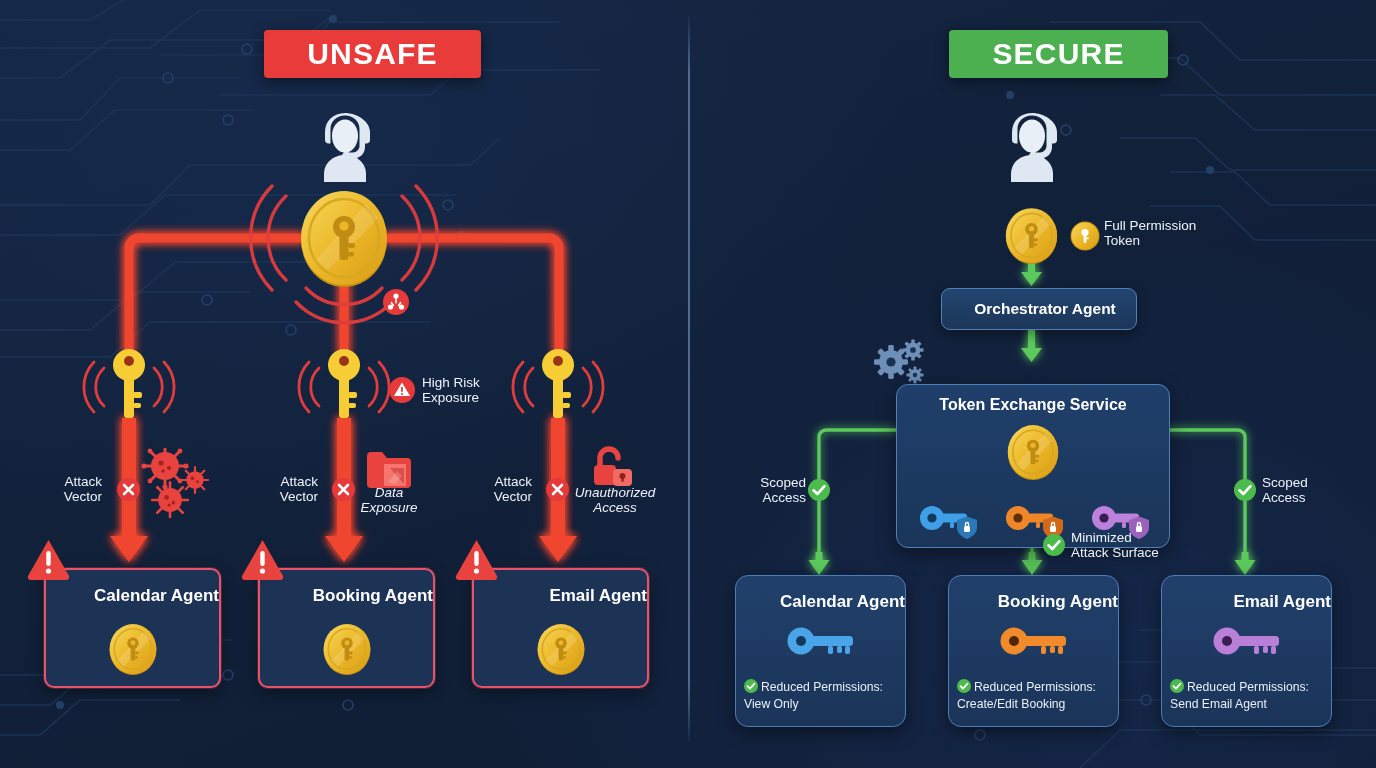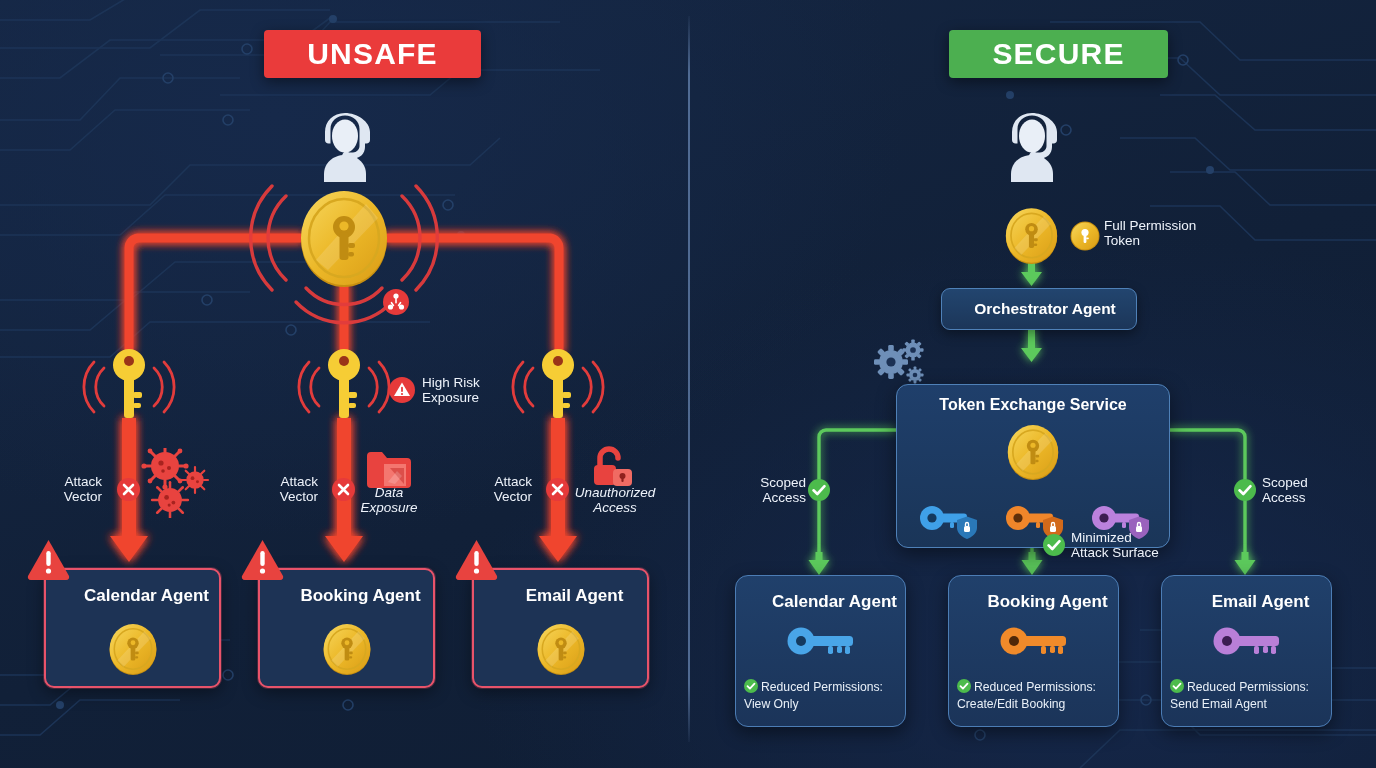--- a/index.html
+++ b/index.html
@@ -38,21 +38,21 @@
   .lbl.r{text-align:right;}
   .lbl.c{text-align:center;font-style:italic;}
 
   
   .card{position:absolute;border-radius:10px;}
   .card.unsafe{background:#1d3355;border:2px solid #e8536a;
     box-shadow:0 0 0 1px rgba(232,83,106,.25), 0 5px 16px rgba(0,0,0,.4);}
   .card.secure{background:linear-gradient(180deg,#20406b 0%,#1b3459 100%);
     border:1.5px solid #4c7db5;border-radius:13px;
     box-shadow:0 6px 18px rgba(0,0,0,.45);}
-  .card .title{position:absolute;left:0;right:0;text-align:center;color:#fff;font-weight:bold;padding-left:28px;}
+  .card .title{position:absolute;left:0;right:0;text-align:right;color:#fff;font-weight:bold;padding-left:28px;}
   .card.unsafe .title{top:16px;font-size:17px;}
   .card.secure .title{top:16px;font-size:17px;}
   .perm{position:absolute;left:8px;right:8px;bottom:14px;
     color:#e9f0f8;font-size:12.2px;line-height:15px;}
   .perm .chk{display:inline-block;vertical-align:-2px;margin-right:3px;}
 
   
   #tes{position:absolute;left:896px;top:358px;width:272px;height:162px;
     background:linear-gradient(180deg,#1f3f6b 0%,#1a3558 100%);
     border:1.5px solid #4f81b8;border-radius:12px;

